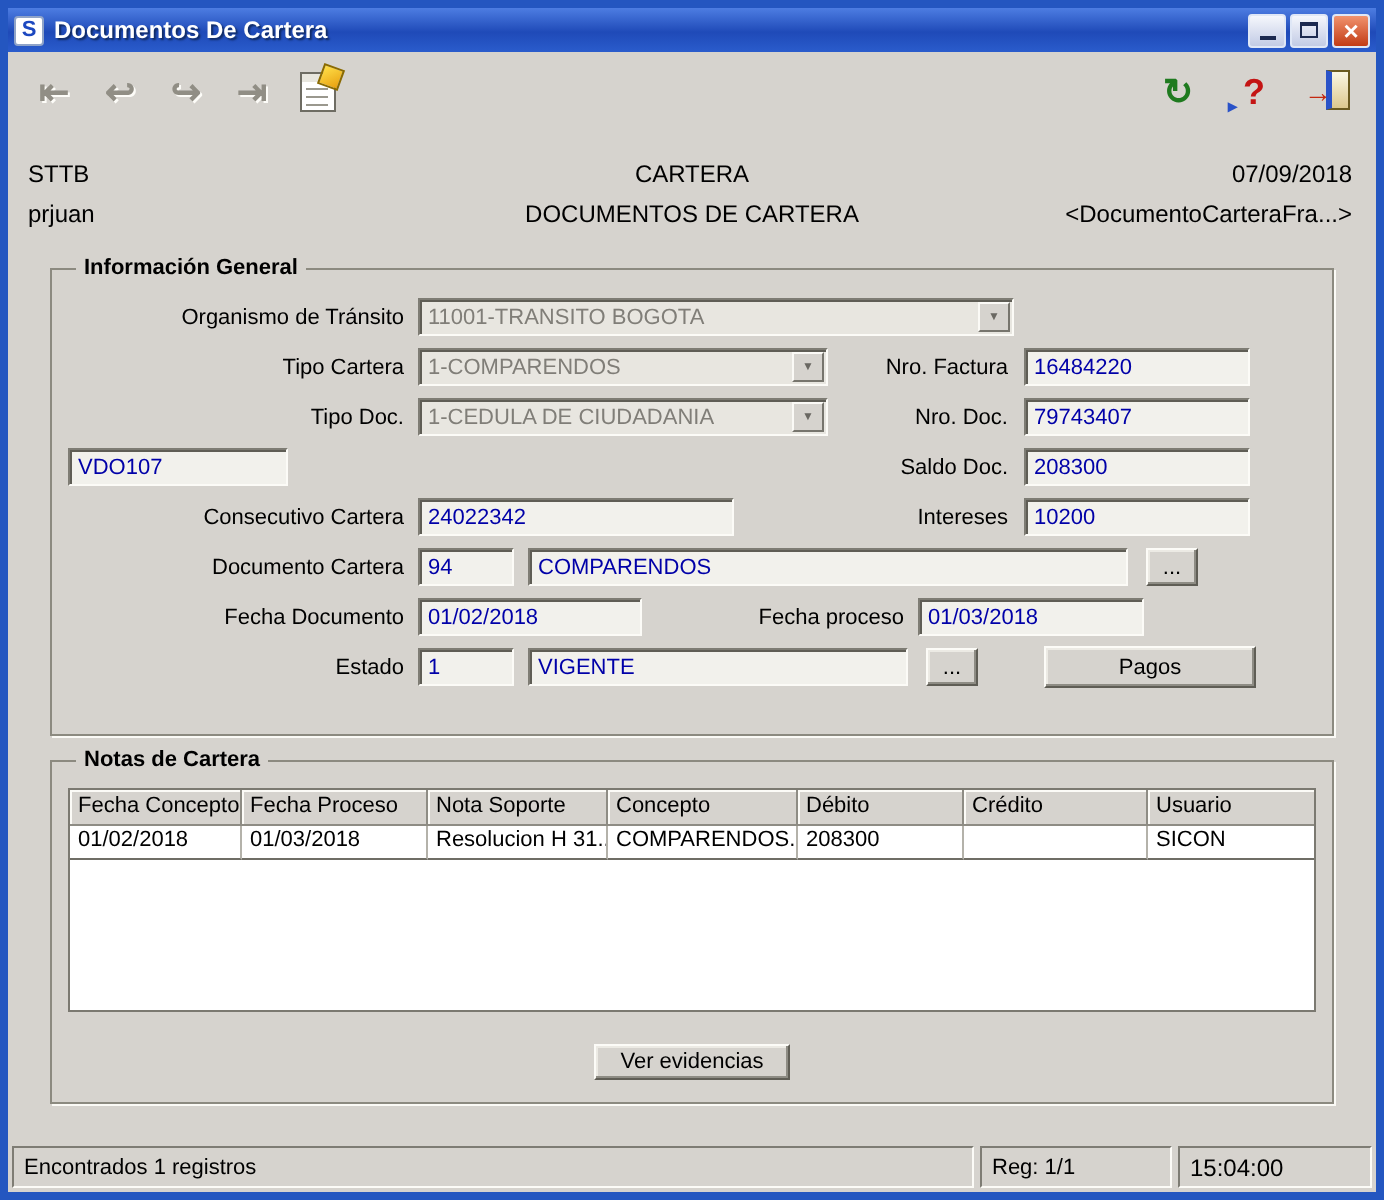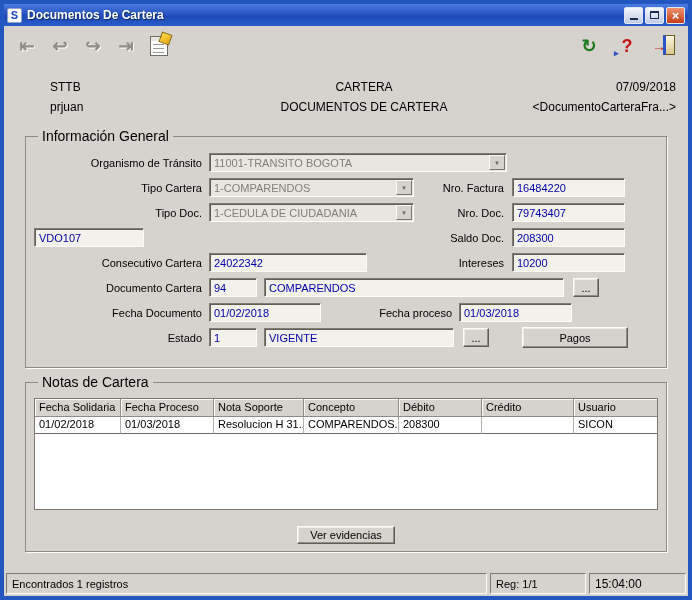--- a/index.html
+++ b/index.html
@@ -62,33 +62,33 @@
   .form-ic::before { content: ""; position: absolute; left: 2px; top: 7px; width: 11px; height: 1px; background: #9a988e; box-shadow: 0 4px 0 #9a988e, 0 8px 0 #9a988e; }
   .form-ic::after { content: ""; position: absolute; right: -4px; top: -4px; width: 9px; height: 9px; background: linear-gradient(135deg,#ffe04a,#e8a010); border: 1px solid #8a6a00; transform: rotate(20deg); }
   .refresh { color: #1f7a1f; font-weight: bold; }
   .help { color: #c41414; font-weight: bold; font-size: 18px; position: relative; }
   .help::after { content: "▸"; position: absolute; left: 0px; bottom: 1px; font-size: 9px; color: #2a52c8; }
   .exit { position: relative; width: 26px; height: 24px; cursor: pointer; }
   .exit .door { position: absolute; right: 3px; top: 1px; width: 12px; height: 20px; background: linear-gradient(#faf6e4,#dcc88e); border: 1px solid #6a5a20; border-left: 3px solid #2a52c8; }
   .exit .door-arrow { position: absolute; left: 0; top: 5px; color: #c42810; font-weight: bold; font-size: 14px; line-height: 1; }
   
   .hdr { padding: 12px 10px 4px; }
-  .hrow { position: relative; height: 20px; font-size: 12px; margin-left: 36px; }
+  .hrow { position: relative; height: 20px; font-size: 12px; }
   .hl { position: absolute; left: 0; top: 2px; }
   .hc { position: absolute; left: 0; right: 0; top: 2px; text-align: center; }
   .hr { position: absolute; right: 2px; top: 2px; }
   
   fieldset.group {
     margin: 6px 21px 0;
     border: 1px solid #8c8a80;
     box-shadow: 1px 1px 0 #fbfaf6;
     padding: 6px 8px 8px;
     position: relative;
   }
-  fieldset.group legend { font-weight: normal; padding: 0 4px; margin-left: 4px; font-size: 14px; }
+  fieldset.group legend { font-weight: bold; padding: 0 4px; margin-left: 4px; font-size: 11px; }
   .g-info { height: 240px; }
   .g-notas { height: 178px; margin-top: 10px; }
   
   .frow { position: relative; height: 25px; display: flex; align-items: center; }
   .lbl { width: 168px; text-align: right; margin-right: 7px; flex: 0 0 auto; white-space: nowrap; }
   .fld {
     height: 19px; display: flex; align-items: center; padding: 0 4px;
     border: 1px solid; border-color: #7e7c74 #fcfbf7 #fcfbf7 #7e7c74;
     box-shadow: inset 1px 1px 0 #5f5d55;
     background: #f2f1ec; color: #0000a8;
@@ -274,21 +274,21 @@
       <div class="fld w-estado">VIGENTE</div>
       <button class="btn lov">...</button>
       <button class="btn pagos">Pagos</button>
     </div>
   </fieldset>
 
   <fieldset class="group g-notas">
     <legend>Notas de Cartera</legend>
     <div class="gridwrap">
       <div class="grid">
-        <div class="gh">Fecha Solidaria</div>
+        <div class="gh">Fecha Concepto</div>
         <div class="gh">Fecha Proceso</div>
         <div class="gh">Nota Soporte</div>
         <div class="gh">Concepto</div>
         <div class="gh">Débito</div>
         <div class="gh">Crédito</div>
         <div class="gh">Usuario</div>
       </div>
       <div class="grid">
         <div class="gc">01/02/2018</div>
         <div class="gc">01/03/2018</div>

